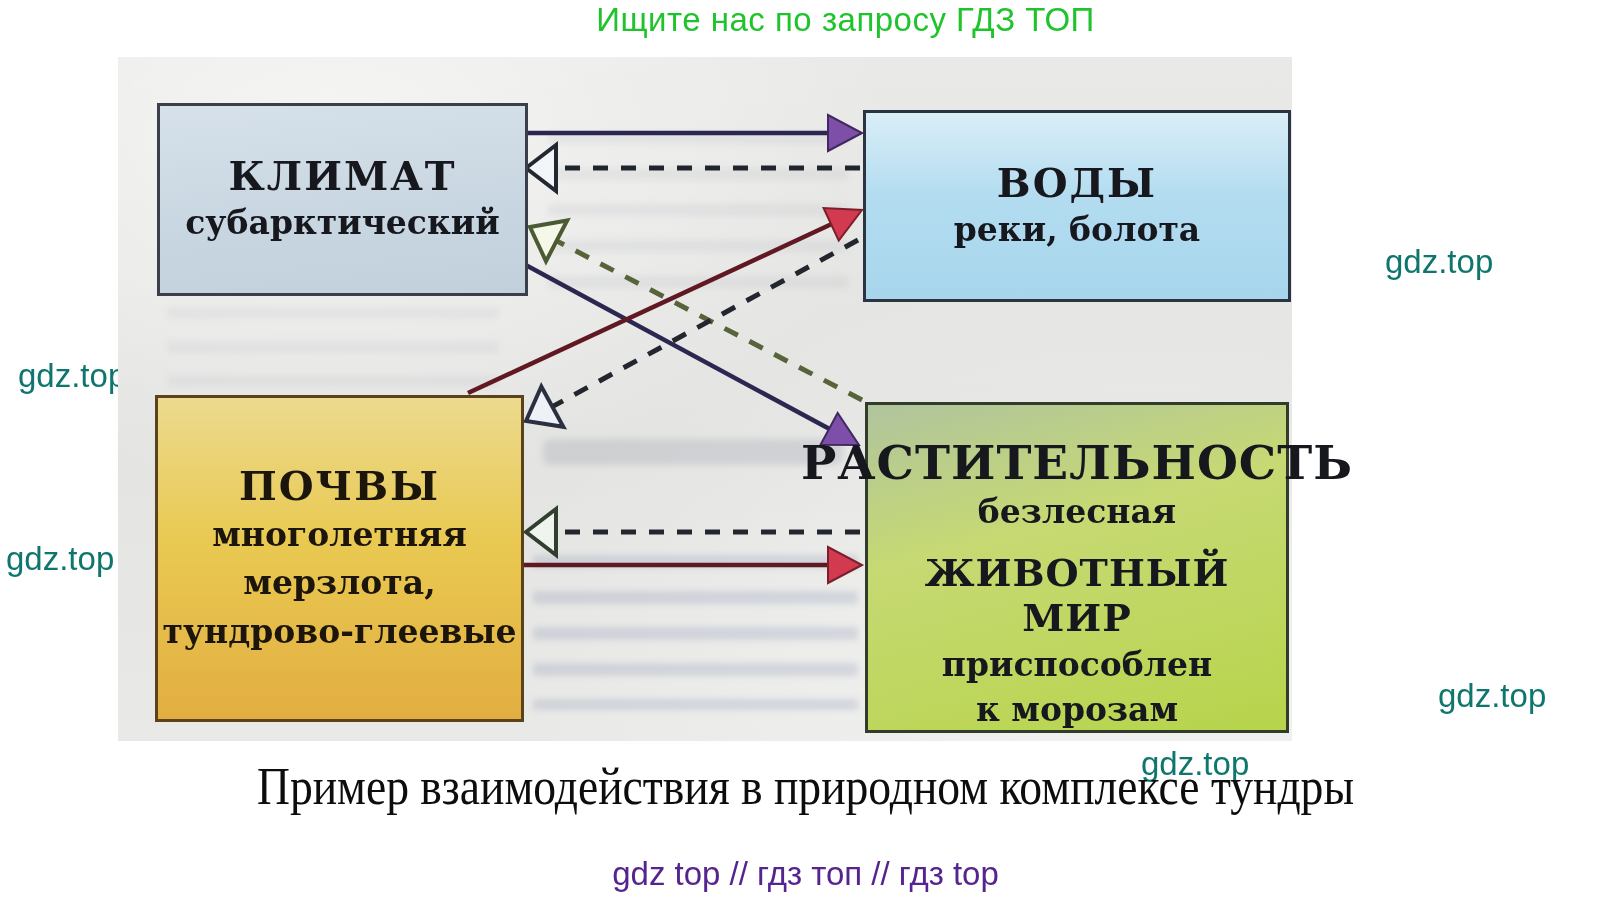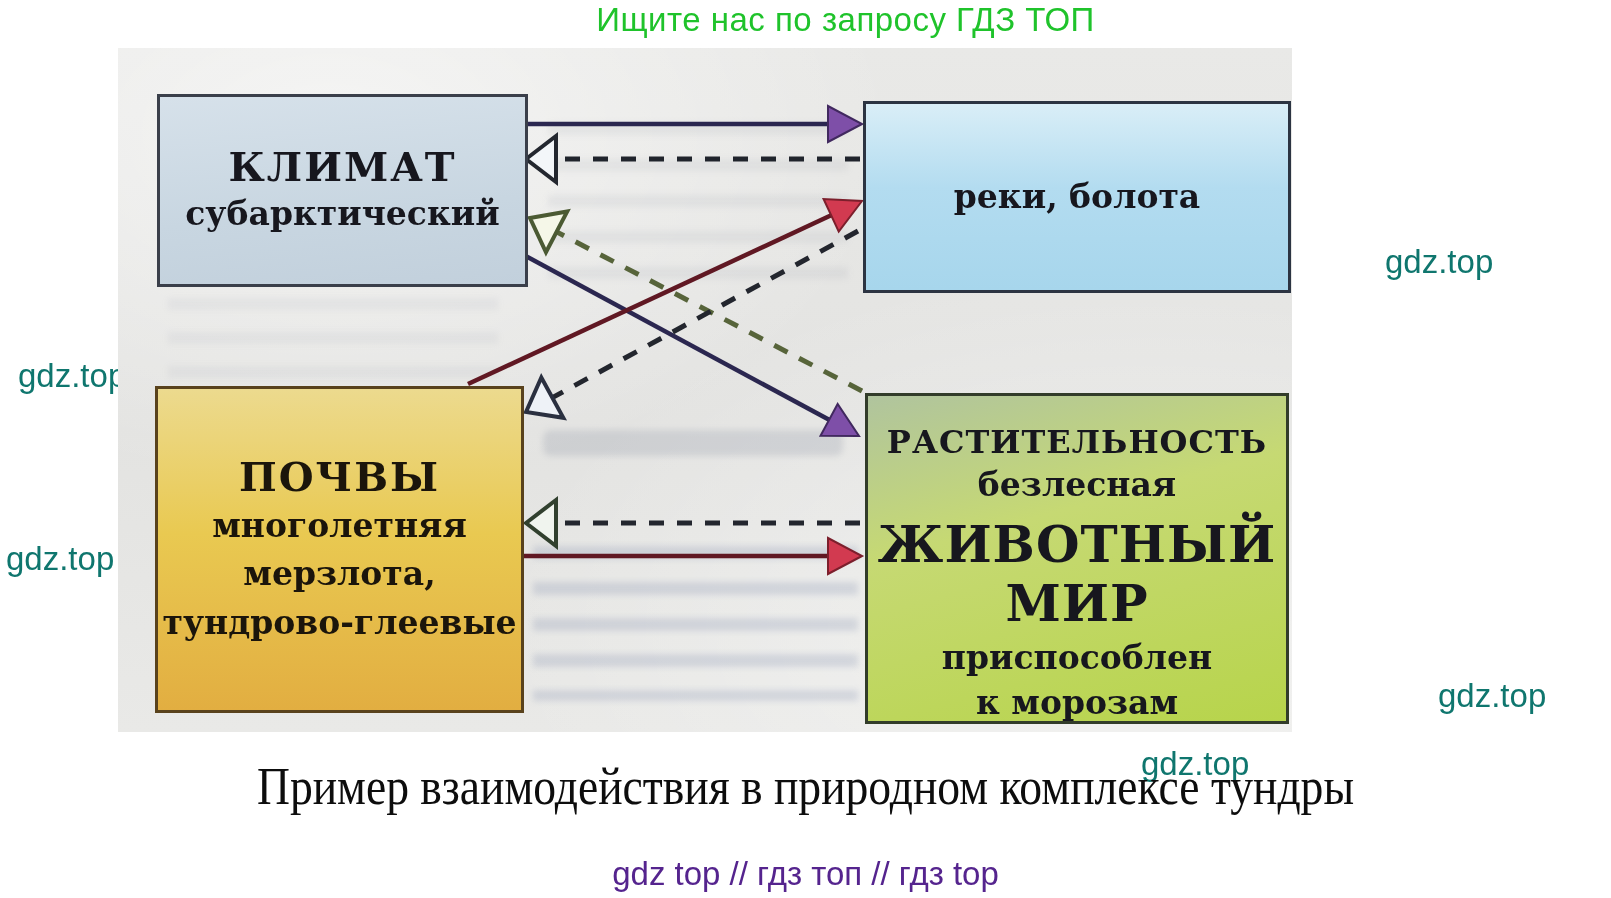--- a/index.html
+++ b/index.html
@@ -14,21 +14,21 @@
   .wm{position:absolute;font-size:33px;color:#0f766e;white-space:nowrap;}
   .wm1{left:730px;top:71px;}
   .wm2{left:1385px;top:243px;}
   .wm3{left:18px;top:357px;}
   .wm4{left:6px;top:540px;}
   .wm5{left:700px;top:463px;}
   .wm6{left:1438px;top:677px;}
   .wm7{left:1141px;top:745px;}
 
   
-  .diagram{position:absolute;left:118px;top:48px;width:1174px;height:684px;
+  .diagram{position:absolute;left:118px;top:57px;width:1174px;height:684px;
     background:
       radial-gradient(ellipse at 18% 12%, rgba(255,255,255,.55), rgba(255,255,255,0) 42%),
       radial-gradient(ellipse at 88% 85%, rgba(255,255,255,.45), rgba(255,255,255,0) 45%),
       linear-gradient(180deg,#e9e9e7 0%,#e3e3e1 55%,#e9e9e7 100%);}
   .arrows{position:absolute;left:0;top:0;width:1174px;height:684px;}
 
   
   .bleed{position:absolute;filter:blur(3px);pointer-events:none;}
   .bleed-a{left:430px;top:75px;width:300px;height:160px;opacity:.55;
     background:repeating-linear-gradient(180deg,rgba(125,130,145,.18) 0 12px,rgba(0,0,0,0) 12px 36px);}
@@ -51,22 +51,22 @@
     border:3px solid #3a3f4a;gap:6px;}
   .node-waters{left:745px;top:53px;width:422px;height:186px;
     background:linear-gradient(180deg,#d9eef7 0%,#b3dcf0 45%,#a7d6ec 100%);
     border:3px solid #2c3442;gap:6px;}
   .node-soils{left:37px;top:338px;width:363px;height:321px;
     background:linear-gradient(180deg,#ecda8e 0%,#e9c951 45%,#e2ae41 100%);
     border:3px solid #59421c;gap:8px;color:#1b150b;text-align:center;}
   .node-vegetation{left:747px;top:345px;width:418px;height:325px;
     background:linear-gradient(165deg,#b0c49e 0%,#c6d973 38%,#b7d44b 100%);
     border:3px solid #323c2a;gap:5px;}
-  .node-vegetation .title{font-size:32px;letter-spacing:1px;margin-top:33px;}
-  .node-vegetation .title2{font-size:50px;letter-spacing:1px;}
+  .node-vegetation .title{font-size:47px;letter-spacing:1px;margin-top:33px;}
+  .node-vegetation .title2{font-size:38px;letter-spacing:1px;}
   .veg-gap{height:22px;}
 
   
   .caption{position:absolute;left:0;top:756px;width:100%;text-align:center;
     font-family:"Liberation Serif","DejaVu Serif",serif;font-size:53px;color:#0d0d0d;
     transform:scaleX(.86);transform-origin:center;white-space:nowrap;letter-spacing:0;}
 </style>
 </head>
 <body>
 
@@ -124,20 +124,21 @@
           <polygon points="408,475 438,452 438,498" fill="#f0f4ee" stroke="#31402e" stroke-width="4" stroke-linejoin="miter"></polygon>
         </g>
       </svg>
 
     <div class="node node-climate">
       <div class="title">КЛИМАТ</div>
       <div class="sub">субарктический</div>
     </div>
 
     <div class="node node-waters">
+      <div class="title">ВОДЫ</div>
       <div class="sub">реки, болота</div>
     </div>
 
     <div class="node node-soils">
       <div class="title">ПОЧВЫ</div>
       <div class="sub">многолетняя</div>
       <div class="sub">мерзлота,</div>
       <div class="sub">тундрово-глеевые</div>
     </div>
 

